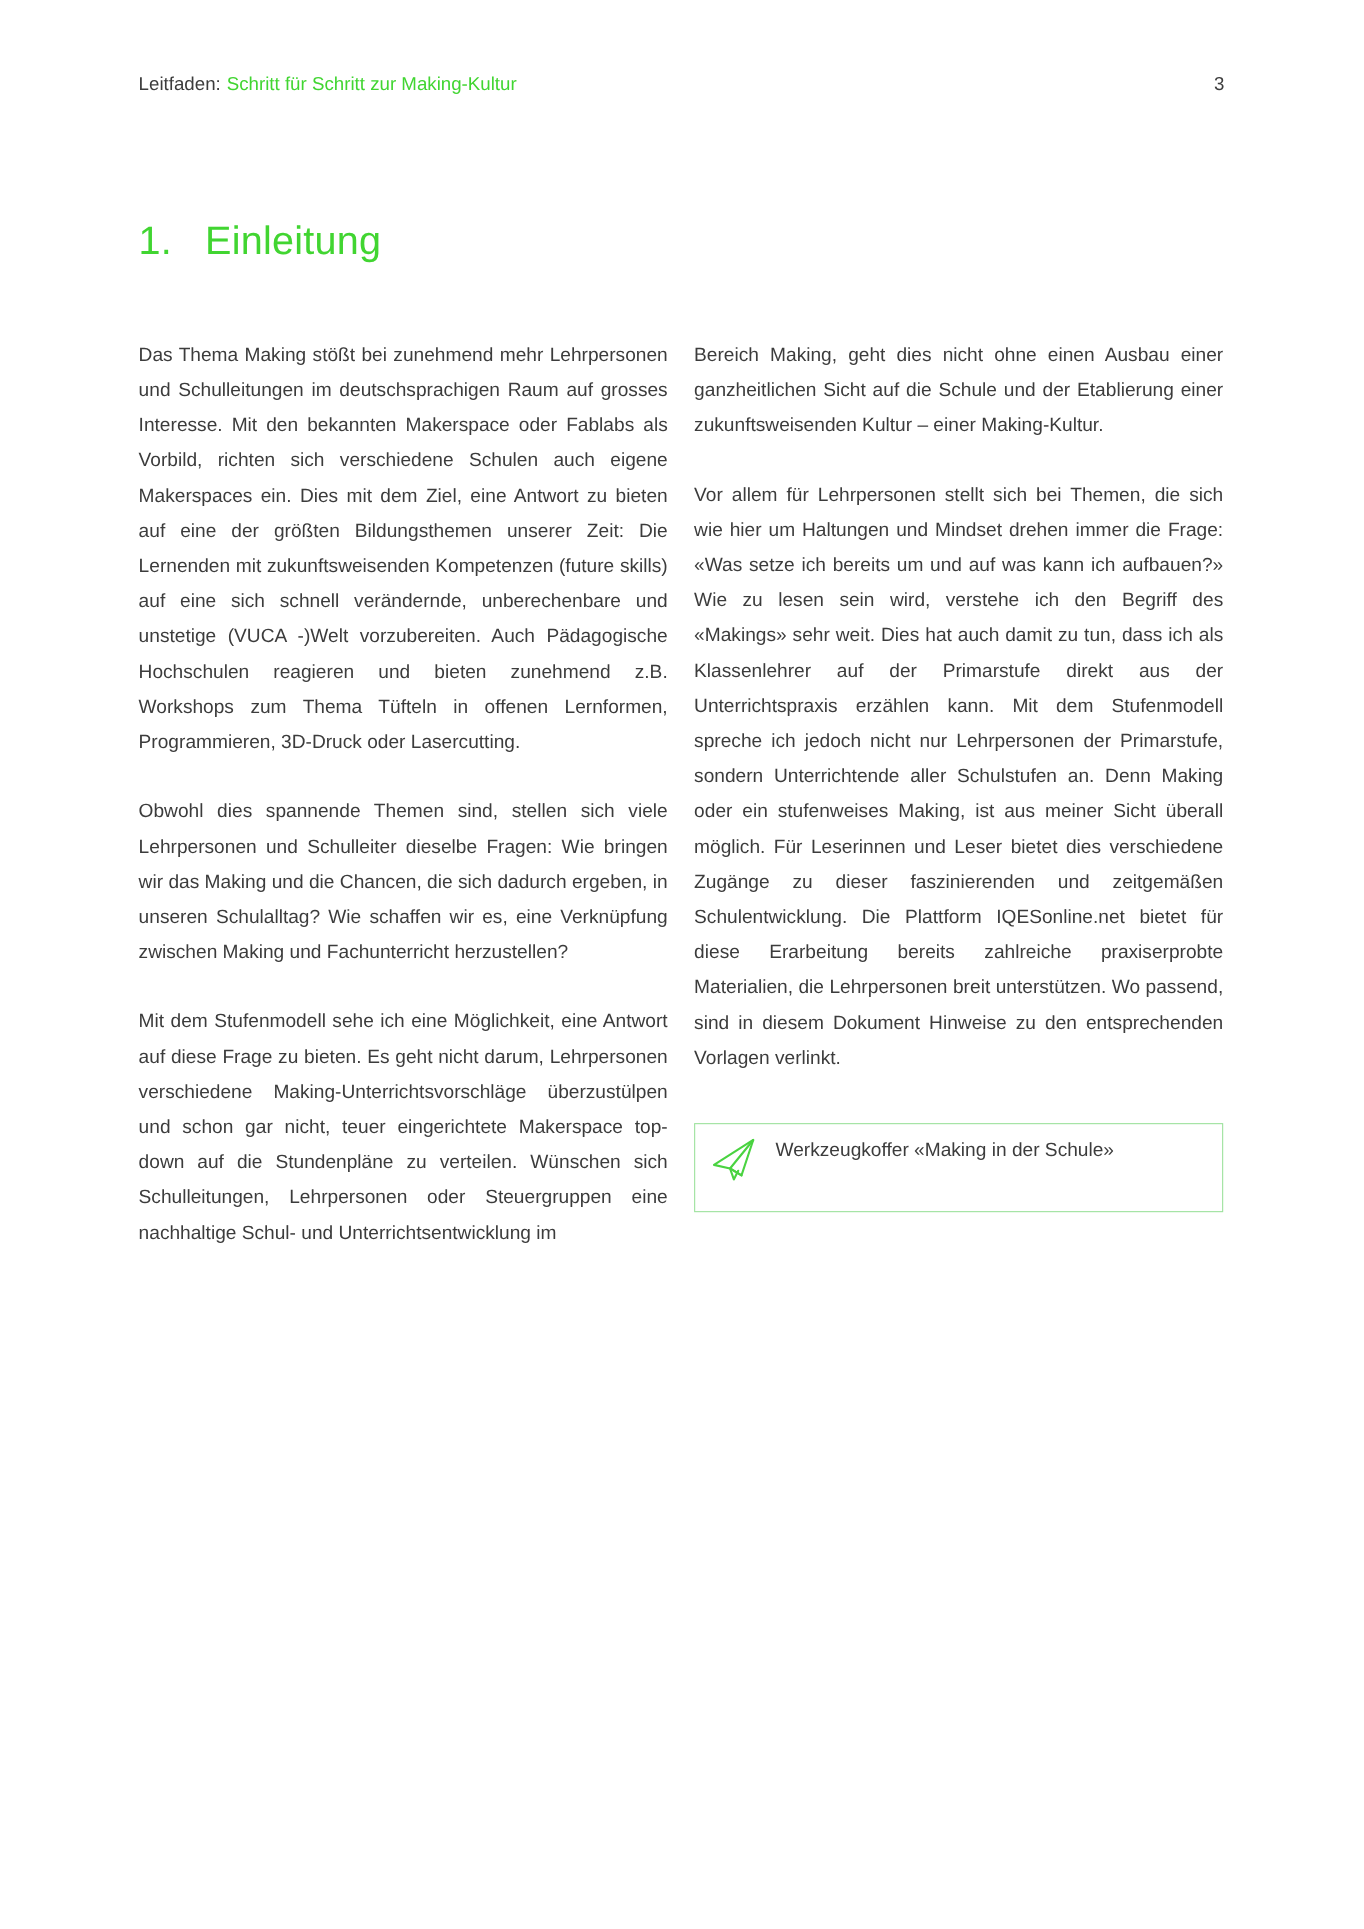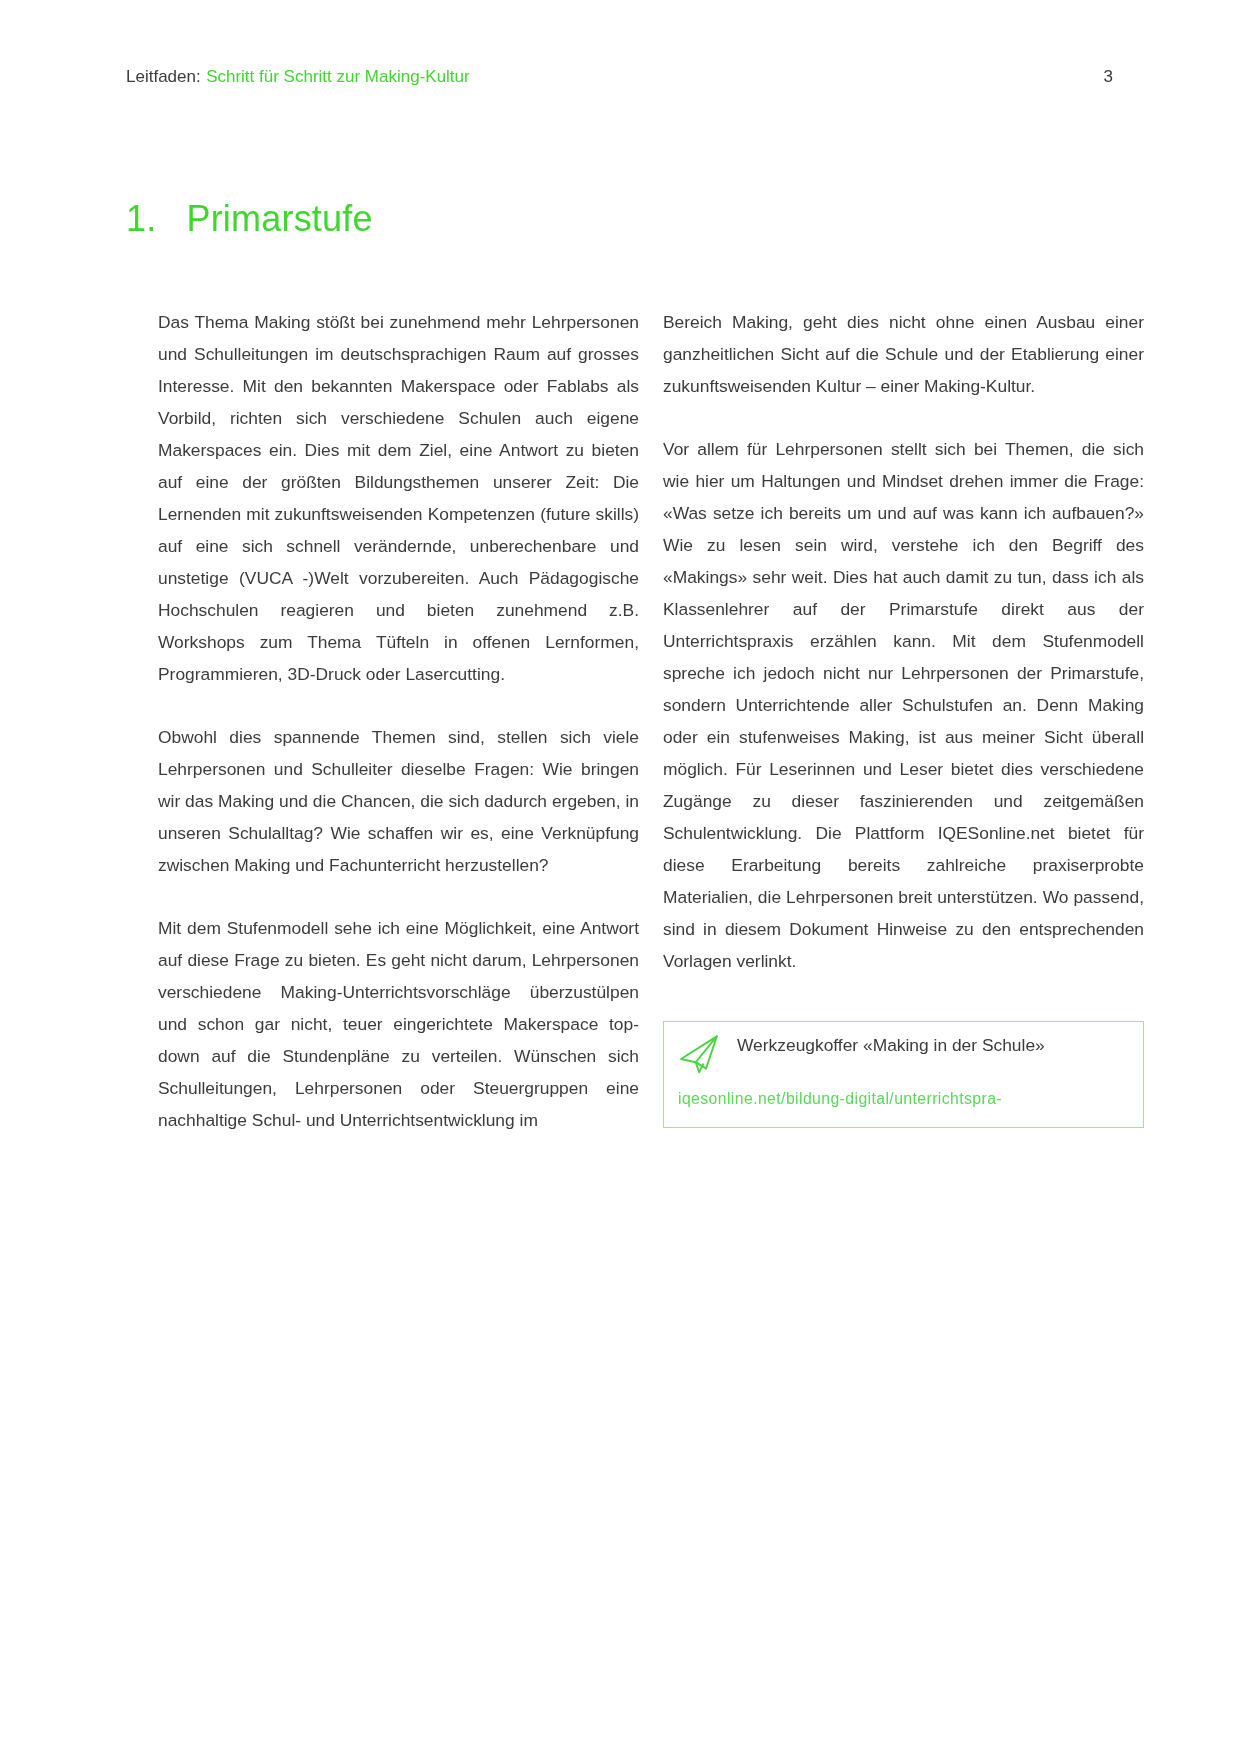--- a/index.html
+++ b/index.html
@@ -37,21 +37,20 @@
   }
   .chapter .num { display: inline-block; margin-right: 30px; }
 
   
   .columns {
     position: absolute;
     top: 306px; left: 126px;
     width: 987px;
     display: flex;
     gap: 24px;
-    margin-left: 32px;
   }
   .col { width: 481px; }
   .col p {
     margin: 0 0 31px 0;
     font-size: 17.4px;
     line-height: 32px;
     text-align: justify;
     color: #3c3c3c;
   }
   .col p:last-of-type { margin-bottom: 0; }
@@ -109,21 +108,21 @@
 <div class="page">
 
   <div class="runhead">
     <div>
       <span class="prefix">Leitfaden:</span><span class="accent">Schritt für Schritt zur Making-Kultur</span>
     </div>
     <div>3</div>
   </div>
 
   <div class="chapter">
-    <span class="num">1.</span><span>Primarstufe</span>
+    <span class="num">1.</span><span>Einleitung</span>
   </div>
 
   <div class="columns">
     <div class="col">
       <p>Das Thema Making stößt bei zunehmend mehr Lehrpersonen und Schulleitungen im deutschsprachigen Raum auf grosses Interesse. Mit den bekannten Makerspace oder Fablabs als Vorbild, richten sich verschiedene Schulen auch eigene Makerspaces ein. Dies mit dem Ziel, eine Antwort zu bieten auf eine der größten Bildungsthemen unserer Zeit: Die Lernenden mit zukunftsweisenden Kompetenzen (future skills) auf eine sich schnell verändernde, unberechenbare und unstetige (VUCA -)Welt vorzubereiten. Auch Pädagogische Hochschulen reagieren und bieten zunehmend z.B. Workshops zum Thema Tüfteln in offenen Lernformen, Programmieren, 3D-Druck oder Lasercutting.</p>
       <p>Obwohl dies spannende Themen sind, stellen sich viele Lehrpersonen und Schulleiter dieselbe Fragen: Wie bringen wir das Making und die Chancen, die sich dadurch ergeben, in unseren Schulalltag? Wie schaffen wir es, eine Verknüpfung zwischen Making und Fachunterricht herzustellen?</p>
       <p>Mit dem Stufenmodell sehe ich eine Möglichkeit, eine Antwort auf diese Frage zu bieten. Es geht nicht darum, Lehrpersonen verschiedene Making-Unterrichtsvorschläge überzustülpen und schon gar nicht, teuer eingerichtete Makerspace top-down auf die Stundenpläne zu verteilen. Wünschen sich Schulleitungen, Lehrpersonen oder Steuergruppen eine nachhaltige Schul- und Unterrichtsentwicklung im</p>
     </div>
 
     <div class="col">
@@ -137,21 +136,20 @@
               <g transform="rotate(-14 24 22)">
                 <polygon points="3,20 45,6 26,36 17,27 3,20"></polygon>
                 <polyline points="45,6 17,27 18,38 24,31"></polyline>
                 <line x1="17" y1="27" x2="26" y2="36"></line>
               </g>
             </svg>
           </span>
           <span class="infobox-title">Werkzeugkoffer «Making in der Schule»</span>
         </div>
         <div class="infobox-link">
-          <div class="ll">iqesonline.net/bildung-digital/unterrichtspra-</div>
         </div>
       </div>
     </div>
   </div>
 
   <div class="footer-rule"></div>
   <div class="footer-credit">© IQES online | www.iqesonline.net | Autor: Dominic Pando</div>
 
 </div>
 

